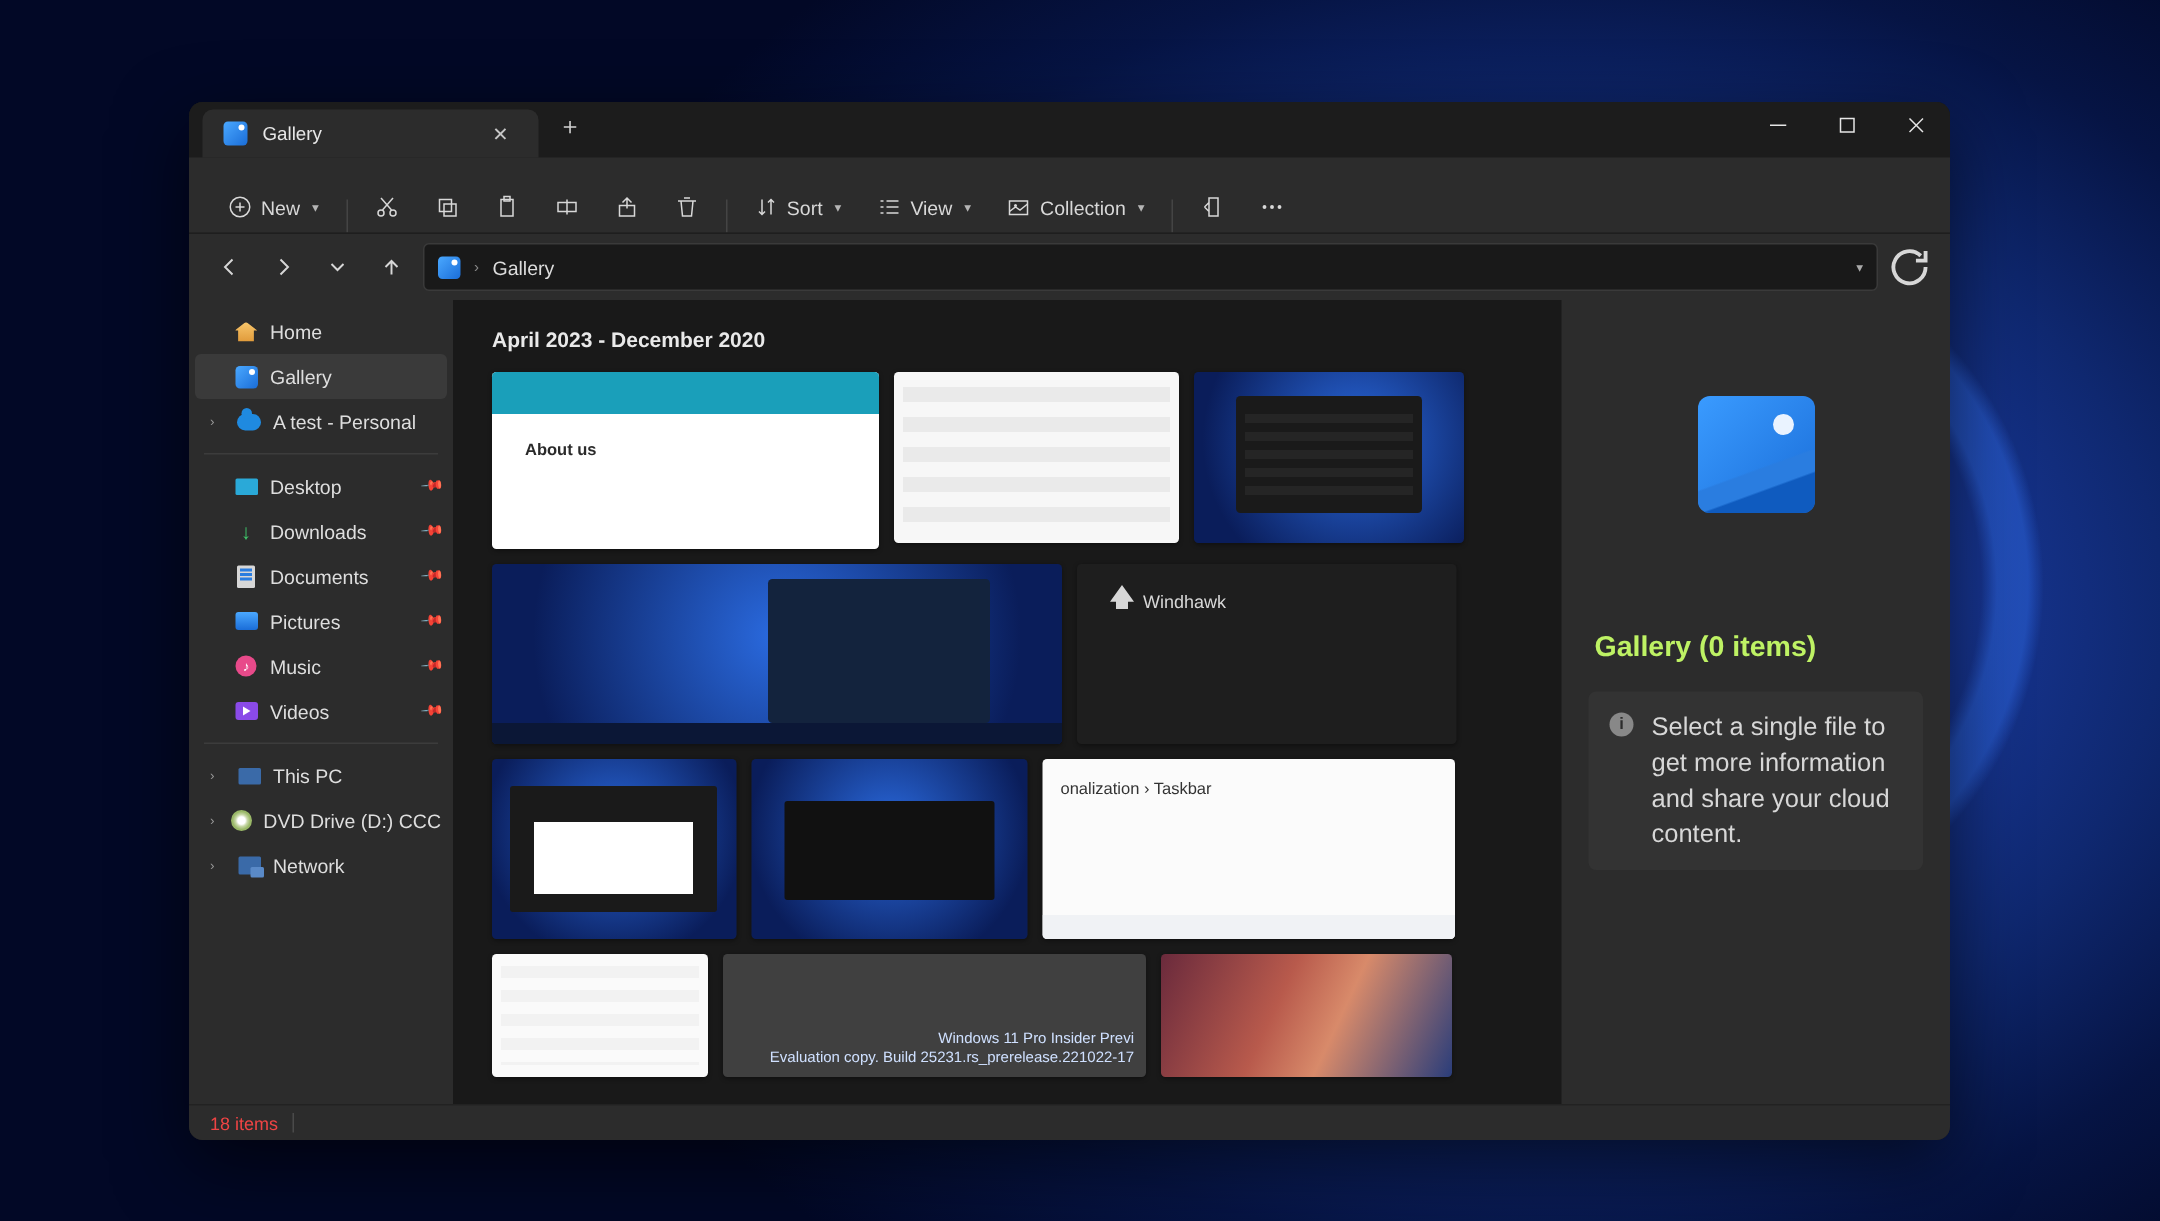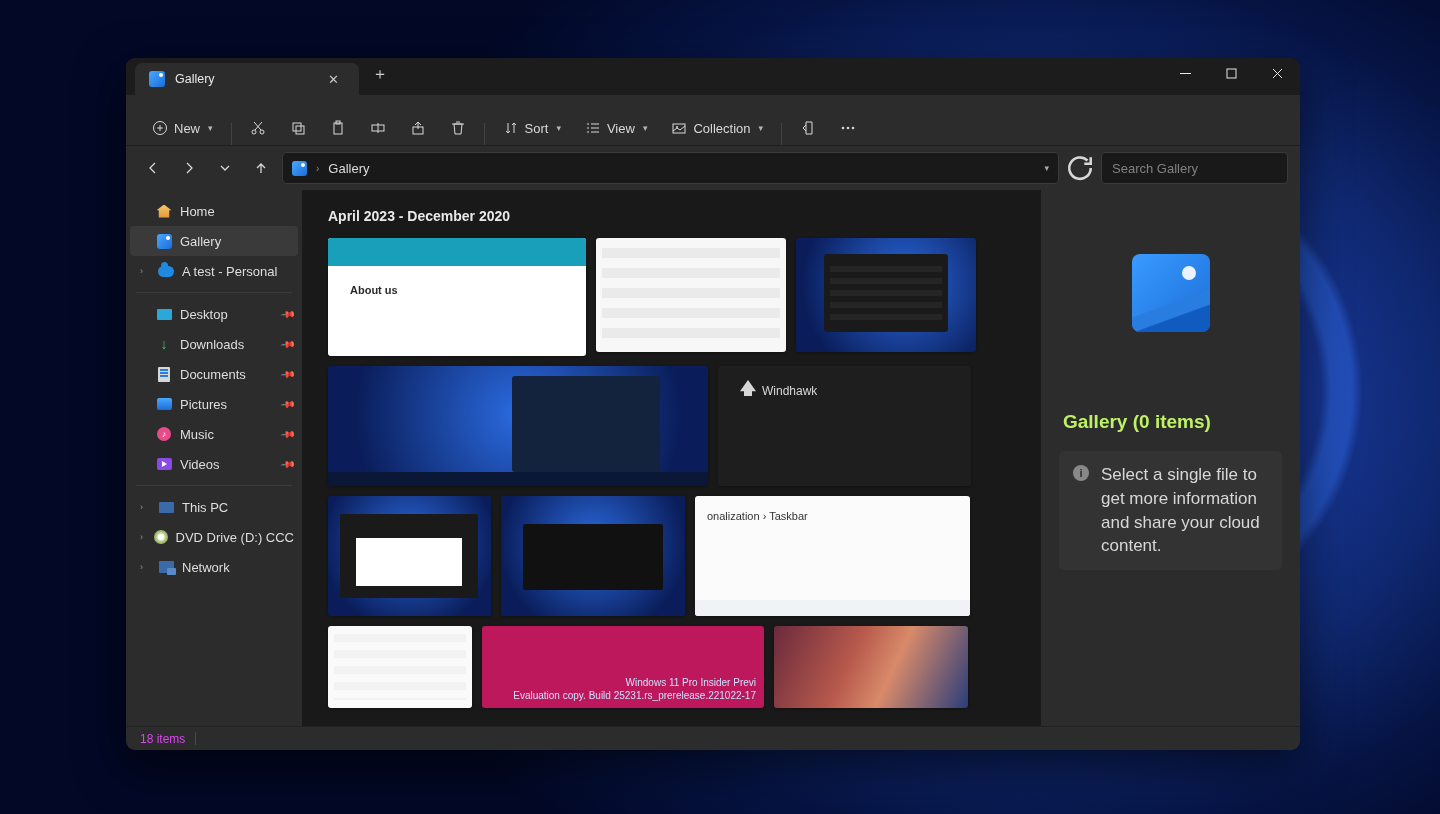--- a/index.html
+++ b/index.html
@@ -2,21 +2,21 @@
 <html><head>
 <meta charset="utf-8">
 <style>
 * { margin: 0; padding: 0; box-sizing: border-box; font-family: 'Segoe UI', -apple-system, sans-serif; }
 body { width: 1440px; height: 814px; background: #001238; overflow: hidden; position: relative; }
 .desktop-bg { position: absolute; inset: 0; background: radial-gradient(ellipse 900px 700px at 72% 50%, #2453c9 0%, #1a3a9e 25%, #0f2870 45%, #061444 62%, #020826 80%); }
 .desktop-bg::before { content: ''; position: absolute; inset: 0; background:
   radial-gradient(circle 520px at 78% 48%, transparent 38%, rgba(44,100,220,.55) 40%, rgba(44,100,220,.55) 44%, transparent 46%),
   radial-gradient(circle 430px at 76% 50%, transparent 36%, rgba(60,120,230,.5) 38%, rgba(60,120,230,.5) 42%, transparent 44%),
   radial-gradient(circle 340px at 74% 52%, transparent 32%, rgba(80,140,240,.5) 34%, rgba(80,140,240,.5) 40%, transparent 42%); }
-.window { position: absolute; left: 126px; top: 58px; width: 1174px; height: 692px; background: #1c1c1c; border-radius: 9px; box-shadow: 0 16px 48px rgba(0,0,0,.6); display: flex; flex-direction: column; overflow: hidden; }
+.window { position: absolute; left: 126px; top: 68px; width: 1174px; height: 692px; background: #1c1c1c; border-radius: 9px; box-shadow: 0 16px 48px rgba(0,0,0,.6); display: flex; flex-direction: column; overflow: hidden; }
 .titlebar { height: 37px; display: flex; align-items: flex-end; background: #1c1c1c; }
 .tab { display: flex; align-items: center; gap: 10px; padding: 0 14px; height: 32px; width: 224px; background: #2c2c2c; border-radius: 7px 7px 0 0; margin-left: 9px; position: relative; }
 .tab-icon { width: 16px; height: 16px; background: linear-gradient(135deg,#4aa8ff,#1a6dd8); border-radius: 3px; position: relative; }
 .tab-icon::after { content: ''; position: absolute; top: 2px; right: 2px; width: 4px; height: 4px; background: #fff; border-radius: 50%; }
 .tab-label { color: #e8e8e8; font-size: 12.5px; flex: 1; }
 .tab-close { color: #c7c7c7; font-size: 13px; padding: 3px 6px; border-radius: 3px; cursor: pointer; }
 .new-tab { color: #cfcfcf; font-size: 16px; width: 30px; text-align: center; cursor: pointer; align-self: center; margin-bottom: 4px; margin-left: 6px; }
 .win-controls { margin-left: auto; display: flex; align-self: flex-start; }
 .win-btn { width: 46px; height: 30px; display: flex; align-items: center; justify-content: center; color: #e6e6e6; cursor: pointer; }
 .win-btn svg { width: 11px; height: 11px; }
@@ -50,33 +50,33 @@
 .thumb { border-radius: 3px; box-shadow: 0 1px 3px rgba(0,0,0,.35); cursor: pointer; position: relative; overflow: hidden; }
 .details { width: 259px; background: #2c2c2c; display: flex; flex-direction: column; }
 .detail-hero { height: 205px; display: flex; align-items: center; justify-content: center; }
 .hero-icon { width: 78px; height: 78px; background: linear-gradient(135deg,#3a9bff,#1a6dd8); border-radius: 8px; position: relative; }
 .hero-icon::before { content:''; position:absolute; top:12px; right:14px; width:14px; height:14px; background:#eaf3ff; border-radius:50%; }
 .hero-icon::after { content:''; position:absolute; bottom:0; left:0; width:100%; height:42px; background: linear-gradient(160deg, transparent 38%, #2a7de0 40%, #2a7de0 60%, #0f5bbf 62%); border-radius: 0 0 8px 8px; }
 .detail-title { color: #bef264; font-size: 19px; font-weight: 600; padding: 16px 22px 12px; }
 .detail-box { margin: 6px 18px; padding: 12px 14px; background: #333; border-radius: 5px; display: flex; gap: 12px; align-items: flex-start; }
 .detail-box .info-icon { width: 16px; height: 16px; border-radius: 50%; background: #888; color: #2c2c2c; display: flex; align-items: center; justify-content: center; font-size: 11px; font-weight: bold; flex-shrink: 0; margin-top: 2px; }
 .detail-box .msg { color: #d7d7d7; font-size: 17px; line-height: 1.4; }
-.statusbar { height: 24px; background: #2c2c2c; display: flex; align-items: center; padding: 0 14px; gap: 10px; color: #d946ef; font-size: 12px; border-top: 1px solid #222; }
+.statusbar { height: 24px; background: #2c2c2c; display: flex; align-items: center; padding: 0 14px; gap: 10px; color: #ef4444; font-size: 12px; border-top: 1px solid #222; }
 .statusbar .div { width:1px; height:13px; background:#4a4a4a; }
 
 .t1{width:258px;height:118px;background:linear-gradient(#fff,#fff);} .t1::before{content:'';position:absolute;top:0;left:0;right:0;height:28px;background:#1a9fba;} .t1::after{content:'About us';position:absolute;top:46px;left:22px;color:#2a2a2a;font-size:11px;font-weight:600;}
 .t2{width:190px;height:114px;background:#f7f7f7;} .t2::before{content:'';position:absolute;inset:10px 6px 6px 6px;background:repeating-linear-gradient(#eaeaea,#eaeaea 10px,#f7f7f7 10px,#f7f7f7 20px);}
 .t3{width:180px;height:114px;background:radial-gradient(circle at 60% 40%,#2a6adf 0%,#0a1d5a 80%);} .t3::before{content:'';position:absolute;top:16px;left:28px;width:124px;height:78px;background:#1a1a1a;border-radius:3px;} .t3::after{content:'';position:absolute;top:22px;left:34px;width:112px;height:64px;background:repeating-linear-gradient(#1a1a1a,#1a1a1a 6px,#252525 6px,#252525 12px);}
 .t4{width:380px;height:120px;background:radial-gradient(circle at 50% 40%,#2a6adf 0%,#0a1d5a 80%);} .t4::before{content:'';position:absolute;top:10px;right:48px;width:148px;height:96px;background:#13233d;border-radius:3px;} .t4::after{content:'';position:absolute;bottom:0;left:0;right:0;height:14px;background:#0b1736;}
 .t5{width:253px;height:120px;background:#1e1e1e;} .t5::before{content:'Windhawk';position:absolute;top:18px;left:44px;color:#d7d7d7;font-size:12px;} .t5::after{content:'';position:absolute;top:14px;left:22px;width:16px;height:16px;background:#d7d7d7;clip-path:polygon(50% 0,100% 70%,75% 70%,75% 100%,25% 100%,25% 70%,0 70%);}
 .t6{width:163px;height:120px;background:radial-gradient(circle at 50% 40%,#2a6adf 0%,#0a1d5a 80%);} .t6::before{content:'';position:absolute;top:18px;left:12px;width:138px;height:84px;background:#1a1a1a;border-radius:2px;} .t6::after{content:'';position:absolute;top:42px;left:28px;width:106px;height:48px;background:#fff;}
 .t7{width:184px;height:120px;background:radial-gradient(circle at 50% 40%,#2a6adf 0%,#0a1d5a 80%);} .t7::before{content:'';position:absolute;top:28px;left:22px;width:140px;height:66px;background:#111;border-radius:2px;}
 .t8{width:275px;height:120px;background:#fbfbfb;} .t8::before{content:'onalization  ›  Taskbar';position:absolute;top:14px;left:12px;font-size:11px;color:#333;} .t8::after{content:'';position:absolute;bottom:0;left:0;right:0;height:16px;background:#f0f2f5;}
 .t9{width:144px;height:82px;background:#fafafa;} .t9::before{content:'';position:absolute;inset:8px 6px;background:repeating-linear-gradient(#f2f2f2,#f2f2f2 8px,#fafafa 8px,#fafafa 16px);}
-.t10{width:282px;height:82px;background:#be185d;display:flex;flex-direction:column;justify-content:flex-end;align-items:flex-end;padding:6px 8px;color:#cfe0ff;font-size:10px;line-height:1.3;}
+.t10{width:282px;height:82px;background:#404040;display:flex;flex-direction:column;justify-content:flex-end;align-items:flex-end;padding:6px 8px;color:#cfe0ff;font-size:10px;line-height:1.3;}
 .t11{width:194px;height:82px;background:linear-gradient(115deg,#6a2a3c 0%,#b85a4c 40%,#d88a6a 60%,#2a3d7a 100%);}
 .icon-home{background:linear-gradient(#f7c56a,#e09a3a);width:15px;height:13px;clip-path:polygon(50% 0,100% 45%,85% 45%,85% 100%,15% 100%,15% 45%,0 45%);}
 .icon-gallery{background:linear-gradient(135deg,#4aa8ff,#1a6dd8);width:15px;height:15px;border-radius:3px;position:relative;} .icon-gallery::after{content:'';position:absolute;top:2px;right:2px;width:4px;height:4px;background:#fff;border-radius:50%;}
 .icon-cloud{width:16px;height:11px;background:#1f8ae0;border-radius:6px;position:relative;} .icon-cloud::before{content:'';position:absolute;top:-4px;left:3px;width:7px;height:7px;background:#1f8ae0;border-radius:50%;}
 .icon-desktop{width:15px;height:11px;background:#2aa9d8;border-radius:1px;}
 .icon-down{color:#3fc76a;font-size:14px;}
 .icon-doc{width:12px;height:15px;background:#d7d7d7;border-radius:1px;position:relative;} .icon-doc::before{content:'';position:absolute;top:2px;left:2px;right:2px;height:2px;background:#2a7de0;box-shadow:0 3px #2a7de0,0 6px #2a7de0;}
 .icon-pic{width:15px;height:12px;background:linear-gradient(#4aa8ff,#1a6dd8);border-radius:2px;}
 .icon-music{width:14px;height:14px;background:#e84a8a;border-radius:50%;display:flex;align-items:center;justify-content:center;color:#fff;font-size:9px;}
 .icon-video{width:15px;height:12px;background:#8a4ae8;border-radius:2px;position:relative;} .icon-video::after{content:'';position:absolute;top:3px;left:5px;border-left:5px solid #fff;border-top:3px solid transparent;border-bottom:3px solid transparent;}
@@ -235,27 +235,20 @@
       <div class="icon-gallery"></div>
       <span class="sep">›</span>
       <span>Gallery</span>
       <span class="address-drop">▾</span>
     </div>
     <div class="refresh-btn">
         <svg viewBox="0 0 14 14">
           <path d="M12 7 A5 5 0 1 1 10.5 3.5 M12 2 L12 5 L9 5" fill="none" stroke="currentColor" stroke-width="1.2"></path>
         </svg>
       </div>
-    <div class="search">
-      <input placeholder="Search Gallery" style="">
-      <svg width="13" height="13" viewBox="0 0 13 13">
-          <circle cx="5.5" cy="5.5" r="4" fill="none" stroke="#a7a7a7"></circle>
-          <line x1="8.5" y1="8.5" x2="12" y2="12" stroke="#a7a7a7"></line>
-        </svg>
-    </div>
   </div>
 
   <div class="body">
 
     <div class="sidebar">
       <div class="sb-item">
           <div class="sb-icon">
             <div class="icon-home"></div>
           </div>
           <span>Home</span>

